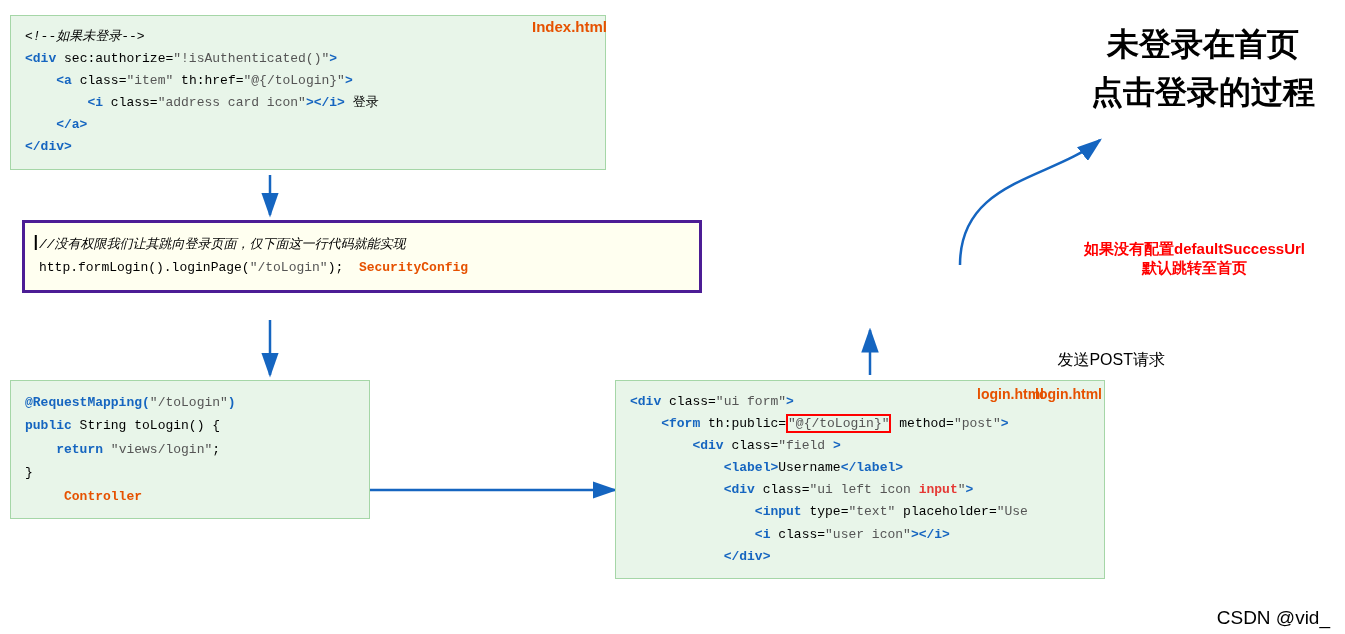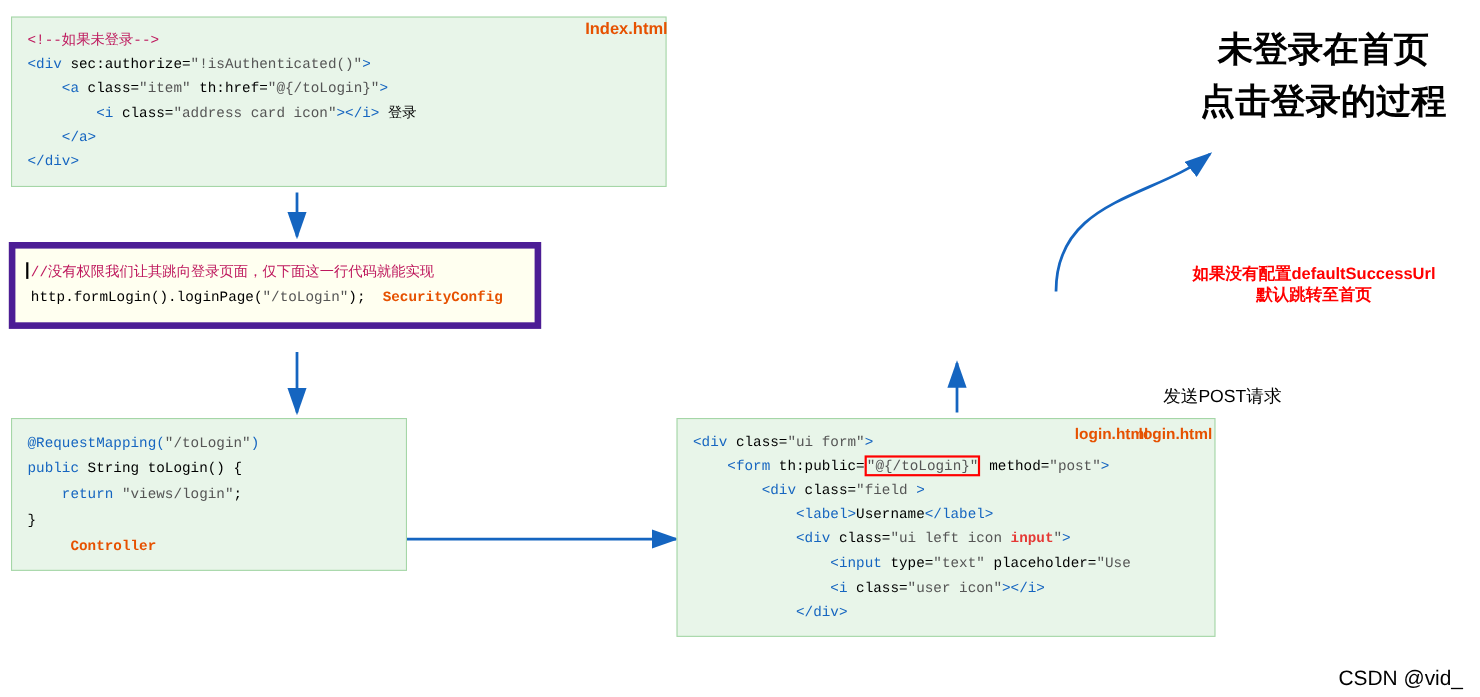--- a/index.html
+++ b/index.html
@@ -32,24 +32,24 @@
       border: 1px solid #a5d6a7;
       padding: 10px 14px;
       font-size: 13px;
       line-height: 1.7;
     }
 
     
     .mid-code-box {
       position: absolute;
       top: 220px;
-      left: 8px;
-      width: 484px;
+      left: 22px;
+      width: 680px;
       background: #fffff0;
-      border: 6px solid #4c1d95;
+      border: 3px solid #4c1d95;
       padding: 10px 14px;
       font-size: 13px;
       line-height: 1.8;
     }
 
     
     .bot-left-code-box {
       position: absolute;
       top: 380px;
       left: 10px;
@@ -121,23 +121,23 @@
       font-family: Liberation Sans, sans-serif;
       font-size: 19px;
       color: #000000;
     }
 
     pre {
       font-family: 'Courier New', Courier, monospace;
       white-space: pre;
     }
 
-    .kw-blue { color: #1565c0; font-weight: normal; }
+    .kw-blue { color: #1565c0; font-weight: bold; }
     .kw-black { color: #000; }
-    .kw-comment { color: #be185d; }
+    .kw-comment { color: #000000; font-style: italic; }
     .kw-red { color: #e53935; font-weight: bold; margin-top: 44px; }
     .kw-orange { color: #e65100; font-weight: bold; }
     .str-val { color: #555; }
   </style>
 </head>
 <body>
 
 <svg class="arrow-svg" style="top:0;left:0;width:1345px;height:634px;" viewBox="0 0 1345 634" fill="none" xmlns="http://www.w3.org/2000/svg">
 
   <defs>

